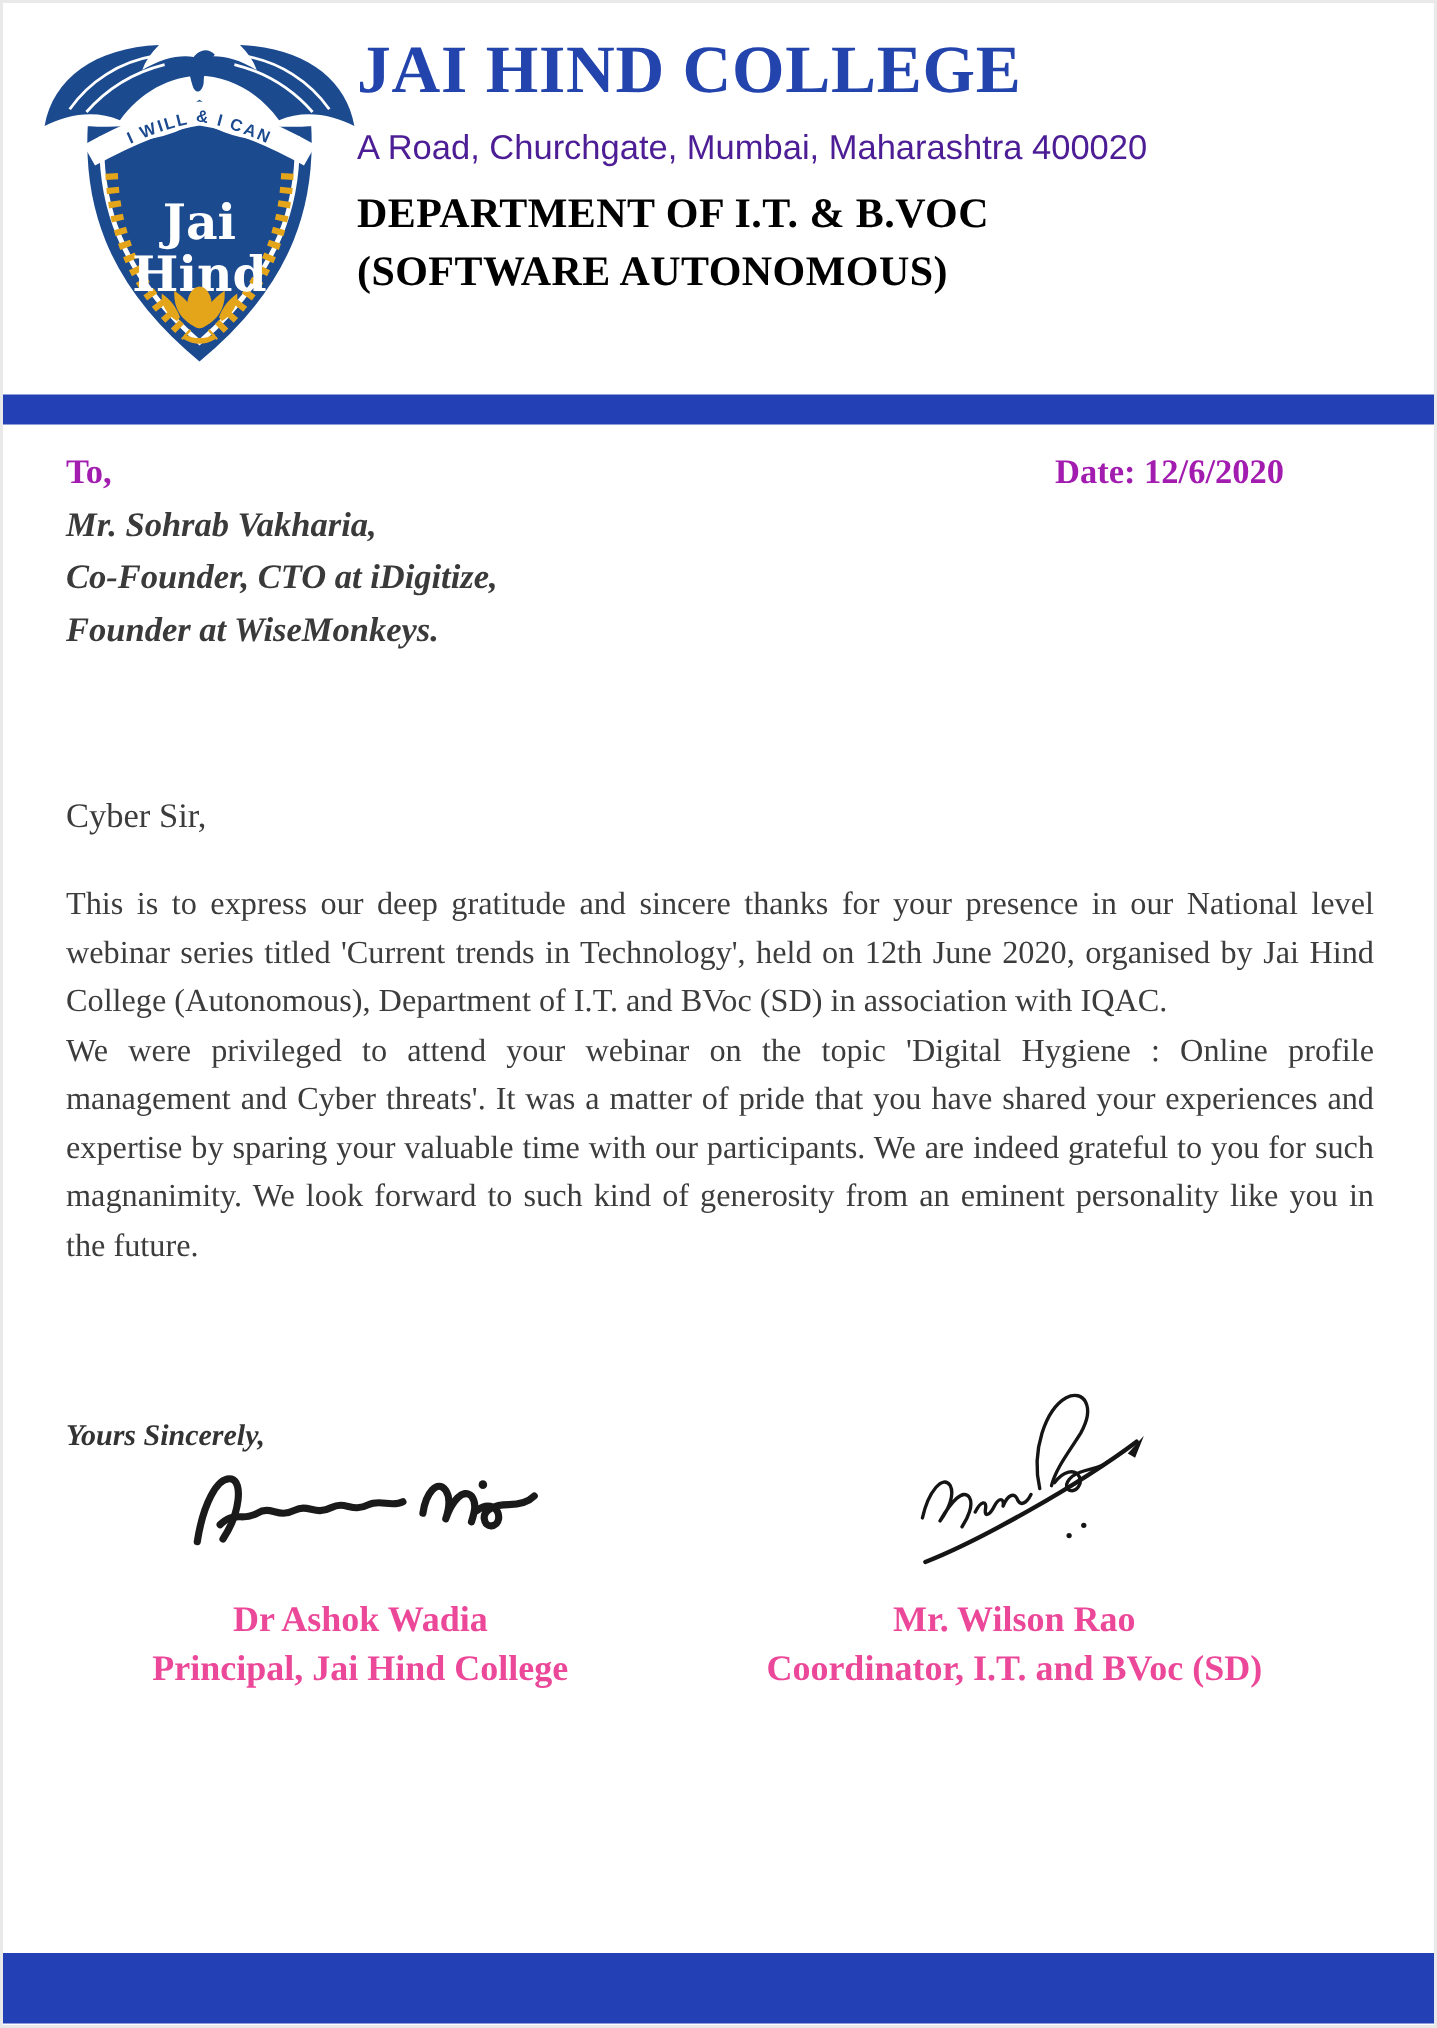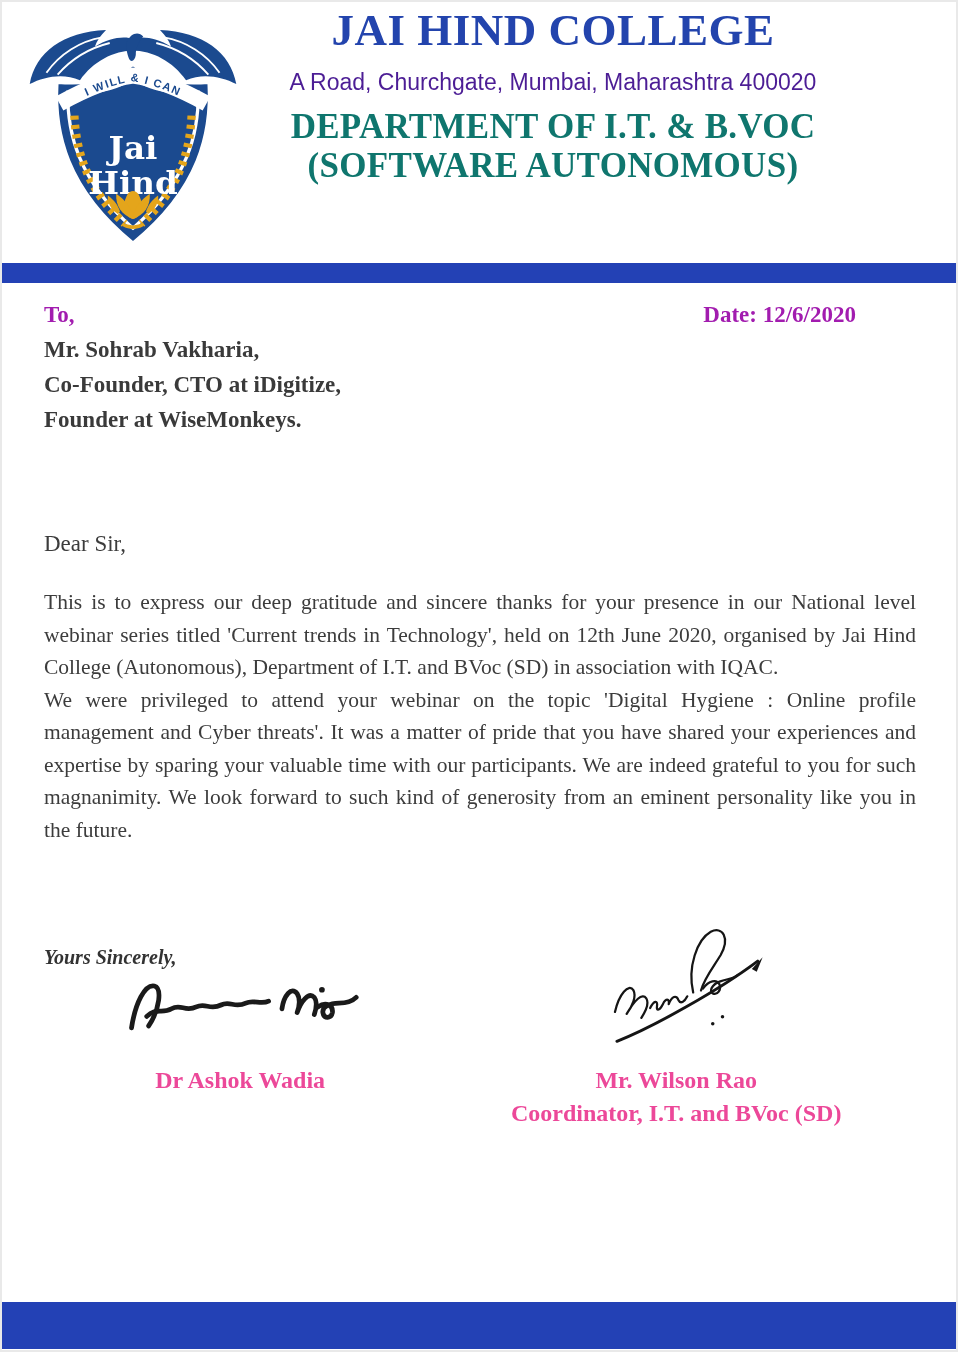--- a/index.html
+++ b/index.html
@@ -4,34 +4,34 @@
 <style>
   html,body { margin:0; padding:0; background:#fff; }
   .page {
     position:relative; width:958px; height:1352px; box-sizing:border-box;
     background:#ffffff; border:2px solid #e9e9e9; overflow:hidden;
     font-family:"Liberation Serif", serif;
   }
   
   .letterhead { position:relative; height:261px; }
   .logo { position:absolute; left:24px; top:20px; width:214px; height:230px; }
-  .head-text { margin:0 88px 0 236px; text-align:center; }
+  .head-text { margin:0 88px 0 236px; text-align:left; padding-top:16px; }
   .title-line { margin:0; color:#2344ad; font-size:45px; line-height:57px; font-weight:bold; letter-spacing:0.5px; }
   .address-line { margin-top:9px; color:#4c1d95; font-family:"Liberation Sans", sans-serif; font-size:23px; line-height:28px; font-weight:400; }
-  .dept-line { margin:0; color:#0f766e; font-size:35px; line-height:39px; font-weight:bold; letter-spacing:0.3px; }
+  .dept-line { margin:0; color:#000000; font-size:28px; line-height:39px; font-weight:bold; letter-spacing:0.3px; }
   .dept-line.first { margin-top:11px; }
   
   .bar { width:100%; height:20px; background:#2341b5; }
   .bottom-bar { position:absolute; left:0; top:1300px; height:47px; }
   
   .content { padding:0 40px 0 42px; color:#3c3c3c; }
   .to-date-row { display:flex; justify-content:space-between; margin-top:14px;
                  font-size:23px; line-height:35px; font-weight:600; color:#a21caf; }
   .date { margin-right:60px; }
-  .recipient-block { font-size:23px; line-height:35px; font-weight:600; color:#3a3a3a; }
+  .recipient-block { font-size:23px; line-height:35px; font-weight:600; color:#3a3a3a;font-style:italic; }
   .greeting { margin:90px 0 0 0; font-size:23px; line-height:34px; font-weight:400; }
   .para { margin:25px 0 0 0; font-size:21.5px; line-height:32.5px; text-align:justify; color:#3c3c3c; }
   .para + .para { margin-top:0; }
   .thanks { margin:33px 0 0 0; font-size:23px; line-height:34px; }
   
   .sign-area { position:relative; height:124px; margin-top:90px; }
   .sincerely { position:absolute; left:0; top:10px; font-style:italic; font-size:20px; font-weight:600; color:#333;text-align:center; }
   .sig-left  { position:absolute; left:78px;  top:28px;  width:238px; height:82px; }
   .sig-right { position:absolute; left:558px; top:-14px; width:198px; height:132px; }
   .names-row { display:flex; margin-top:4px; }
@@ -104,21 +104,21 @@
       <span>To,</span>
       <span class="date">Date: 12/6/2020</span>
     </div>
 
     <div class="recipient-block">
       <div>Mr. Sohrab Vakharia,</div>
       <div>Co-Founder, CTO at iDigitize,</div>
       <div>Founder at WiseMonkeys.</div>
     </div>
 
-    <p class="greeting">Dear Sir,</p>
+    <p class="greeting">Cyber Sir,</p>
 
     <p class="para">This is to express our deep gratitude and sincere thanks for your presence in our National level webinar series titled 'Current trends in Technology', held on 12th June 2020, organised by Jai Hind College (Autonomous), Department of I.T. and BVoc (SD) in association with IQAC.</p>
     <p class="para">We were privileged to attend your webinar on the topic 'Digital Hygiene : Online profile management and Cyber threats'. It was a matter of pride that you have shared your experiences and expertise by sparing your valuable time with our participants. We are indeed grateful to you for such magnanimity. We look forward to such kind of generosity from an eminent personality like you in the future.</p>
 
 
     <div class="sign-area">
       <span class="sincerely">Yours Sincerely,</span>
 
       <svg class="sig sig-left" viewBox="0 0 250 80" aria-hidden="true">
         <g stroke="#1a1a1a" stroke-width="5" fill="none" stroke-linecap="round" stroke-linejoin="round">
@@ -140,20 +140,21 @@
         </g>
         <path d="M152,48 L163,36 L157,51 Z" fill="#151515"></path>
         <circle cx="112" cy="104" r="1.8" fill="#151515"></circle>
         <circle cx="122" cy="97" r="1.8" fill="#151515"></circle>
       </svg>
     </div>
 
     <div class="names-row">
       <div class="name-col left">
         <div class="sig-name">Dr Ashok Wadia</div>
+        <div class="sig-title">Principal, Jai Hind College</div>
       </div>
       <div class="name-col right">
         <div class="sig-name">Mr. Wilson Rao</div>
         <div class="sig-title">Coordinator, I.T. and BVoc (SD)</div>
       </div>
     </div>
   </main>
 
   <div class="bar bottom-bar"></div>
 </div>

